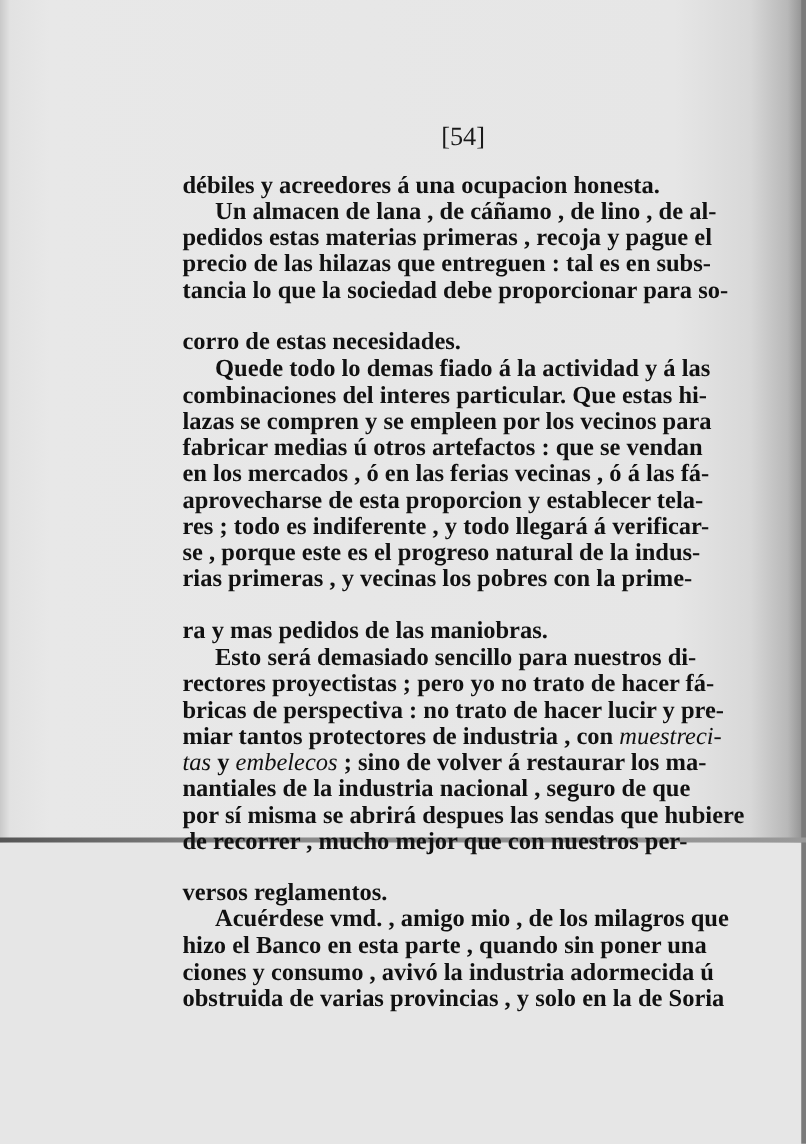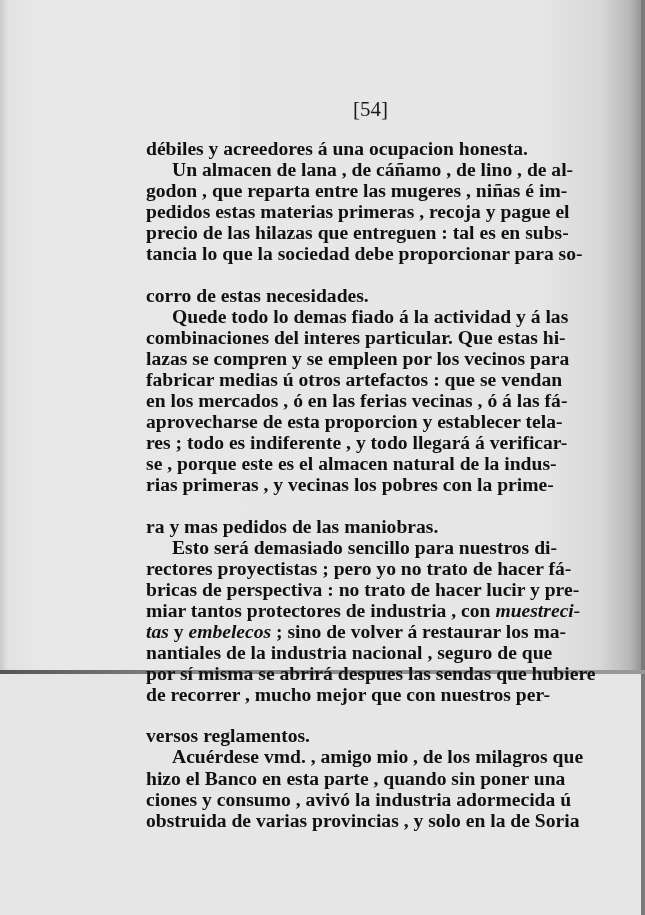--- a/index.html
+++ b/index.html
@@ -30,45 +30,44 @@
     font-family: "Liberation Serif", serif;
     font-size: 19.6px; line-height: 21.1px; color: #111;
     font-weight: bold;
   }
   .line {
     white-space: nowrap; text-align: justify; text-align-last: justify;
     height: 21.1px; overflow: visible;
   }
   .line.last { text-align-last: left; margin-top: 20px; }
   .line.indent { padding-left: 26px; }
-  em { font-style: italic; font-weight: bold; }
+  em { font-style: italic; font-weight: normal; }
 </style>
 </head>
 <body>
 
 <div class="page">
   <div class="right-edge"></div>
   <div class="bottom-edge"></div>
   <div class="page-number">[54]</div>
   <div class="text-block" id="text-block">
       <div class="line last"><span>débiles y acreedores á una ocupacion honesta.</span></div>
       <div class="line indent"><span>Un almacen de lana , de cáñamo , de lino , de al-</span></div>
-      <div class="line"><span>godon , que reparta entre las mugeres , niñas é im-</span></div>
       <div class="line"><span>pedidos estas materias primeras , recoja y pague el</span></div>
       <div class="line"><span>precio de las hilazas que entreguen : tal es en subs-</span></div>
       <div class="line"><span>tancia lo que la sociedad debe proporcionar para so-</span></div>
       <div class="line last"><span>corro de estas necesidades.</span></div>
       <div class="line indent"><span>Quede todo lo demas fiado á la actividad y á las</span></div>
       <div class="line"><span>combinaciones del interes particular. Que estas hi-</span></div>
       <div class="line"><span>lazas se compren y se empleen por los vecinos para</span></div>
       <div class="line"><span>fabricar medias ú otros artefactos : que se vendan</span></div>
       <div class="line"><span>en los mercados , ó en las ferias vecinas , ó á las fá-</span></div>
       <div class="line"><span>aprovecharse de esta proporcion y establecer tela-</span></div>
       <div class="line"><span>res ; todo es indiferente , y todo llegará á verificar-</span></div>
-      <div class="line"><span>se , porque este es el almacen natural de la indus-</span></div>
+      <div class="line"><span>se , porque este es el progreso natural de la indus-</span></div>
       <div class="line"><span>rias primeras , y vecinas los pobres con la prime-</span></div>
       <div class="line last"><span>ra y mas pedidos de las maniobras.</span></div>
       <div class="line indent"><span>Esto será demasiado sencillo para nuestros di-</span></div>
       <div class="line"><span>rectores proyectistas ; pero yo no trato de hacer fá-</span></div>
       <div class="line"><span>bricas de perspectiva : no trato de hacer lucir y pre-</span></div>
       <div class="line"><span>miar tantos protectores de industria , con </span><em>muestreci-</em></div>
       <div class="line"><em>tas</em><span> y </span><em>embelecos</em><span> ; sino de volver á restaurar los ma-</span></div>
       <div class="line"><span>nantiales de la industria nacional , seguro de que</span></div>
       <div class="line"><span>por sí misma se abrirá despues las sendas que hubiere</span></div>
       <div class="line"><span>de recorrer , mucho mejor que con nuestros per-</span></div>

